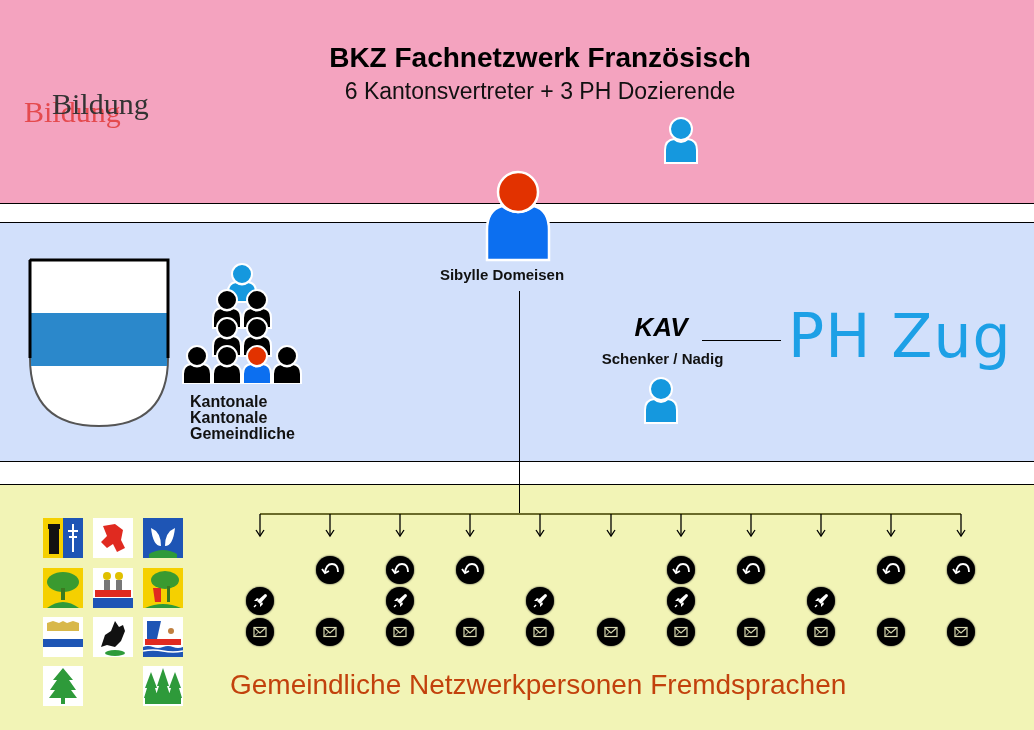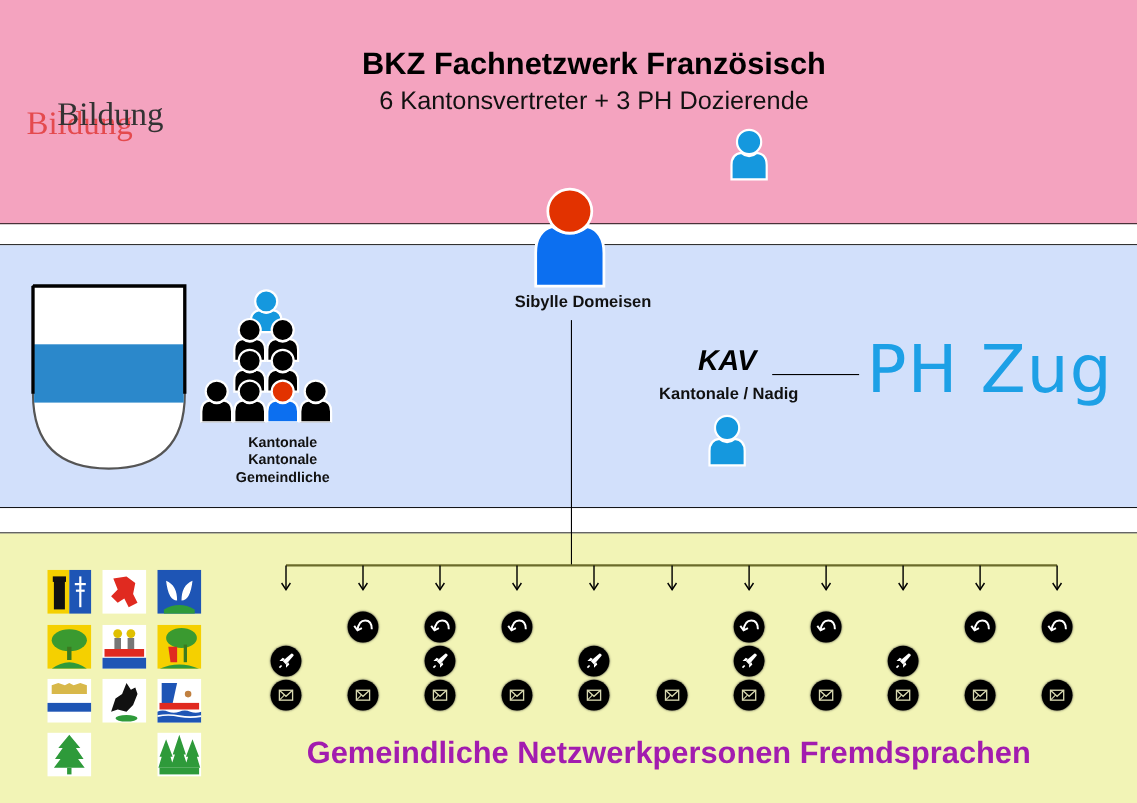--- a/index.html
+++ b/index.html
@@ -8,26 +8,26 @@
   #band-top{top:0;height:204px;background:#f4a3bf;border-bottom:1px solid #000;}
   #gap1{top:204px;height:19px;background:#fff;border-bottom:1px solid #000;}
   #band-mid{top:223px;height:239px;background:#d2e0fb;border-bottom:1px solid #000;}
   #gap2{top:462px;height:23px;background:#fff;border-bottom:1px solid #000;}
   #band-bottom{top:485px;height:245px;background:#f2f4b6;}
   .abs{position:absolute;}
   #title{left:0;width:1080px;top:42px;text-align:center;font-size:28px;font-weight:bold;color:#000;}
   #subtitle{left:0;width:1080px;top:78px;text-align:center;font-size:23px;color:#111;}
   #logo{left:22px;top:88px;width:180px;height:50px;}
   .label-bold{font-weight:bold;color:#111;}
-  #sibylle{left:432px;top:266px;width:196px;text-align:center;font-size:15px;}
+  #sibylle{left:404px;top:266px;width:196px;text-align:center;font-size:15px;}
   #kav{left:620px;top:312px;width:82px;text-align:center;font-size:26px;font-weight:bold;font-style:italic;}
   #kav-names{left:585px;top:350px;width:155px;text-align:center;font-size:15px;}
   #phzug{left:788px;top:301px;font-size:60px;color:#1da0e6;font-family:"DejaVu Sans",sans-serif;letter-spacing:1px;}
-  #fachgruppe{left:190px;top:394px;width:134px;text-align:center;font-size:13px;line-height:16px;}
-  #gemeindlich{left:230px;top:669px;width:756px;text-align:center;font-size:28px;font-weight:bold;color:#a21caf;}
+  #fachgruppe{left:190px;top:394px;width:134px;font-size:16px;line-height:16px;}
+  #gemeindlich{left:230px;top:669px;width:756px;font-size:28px;font-weight:normal;color:#c2410c;}
   .crest{position:absolute;width:40px;height:40px;}
   .circ{position:absolute;width:28px;height:28px;border-radius:50%;background:#000;box-shadow:0 0 2px #222;}
   .circ svg{position:absolute;left:0;top:0;}
 </style>
 </head>
 <body>
 
 <div class="band" id="band-top"></div>
 <div class="band" id="gap1"></div>
 <div class="band" id="band-mid"></div>
@@ -101,21 +101,21 @@
     </g>
   </svg>
 
 <div class="abs label-bold" id="fachgruppe">
   <div>Kantonale</div>
   <div>Kantonale</div>
   <div>Gemeindliche</div>
 </div>
 
 <div class="abs" id="kav">KAV</div>
-<div class="abs label-bold" id="kav-names">Kantonale / Nadig</div>
+<div class="abs label-bold" id="kav-names">Schenker / Nadig</div>
 <div class="abs" style="left:702px;top:340px;width:79px;height:1px;background:#000"></div>
 <div class="abs" id="phzug">PH Zug</div>
 <svg class="abs" style="left:641px;top:376px;width:40px;height:50px" viewBox="0 0 40 50">
   <circle cx="20" cy="13" r="11" fill="#1598de" stroke="#fff" stroke-width="2"></circle>
   <path d="M4 47 V34 Q4 24 13 23 Q20 29 27 23 Q36 24 36 34 V47 Z" fill="#1598de" stroke="#fff" stroke-width="2"></path>
 </svg>
 
 <svg class="abs" style="left:0;top:485px;width:1034px;height:170px" viewBox="0 0 1034 170" id="tree">
     <line x1="260" y1="29" x2="961" y2="29" stroke="#6b6b2a" stroke-width="2"></line>
     <g>

